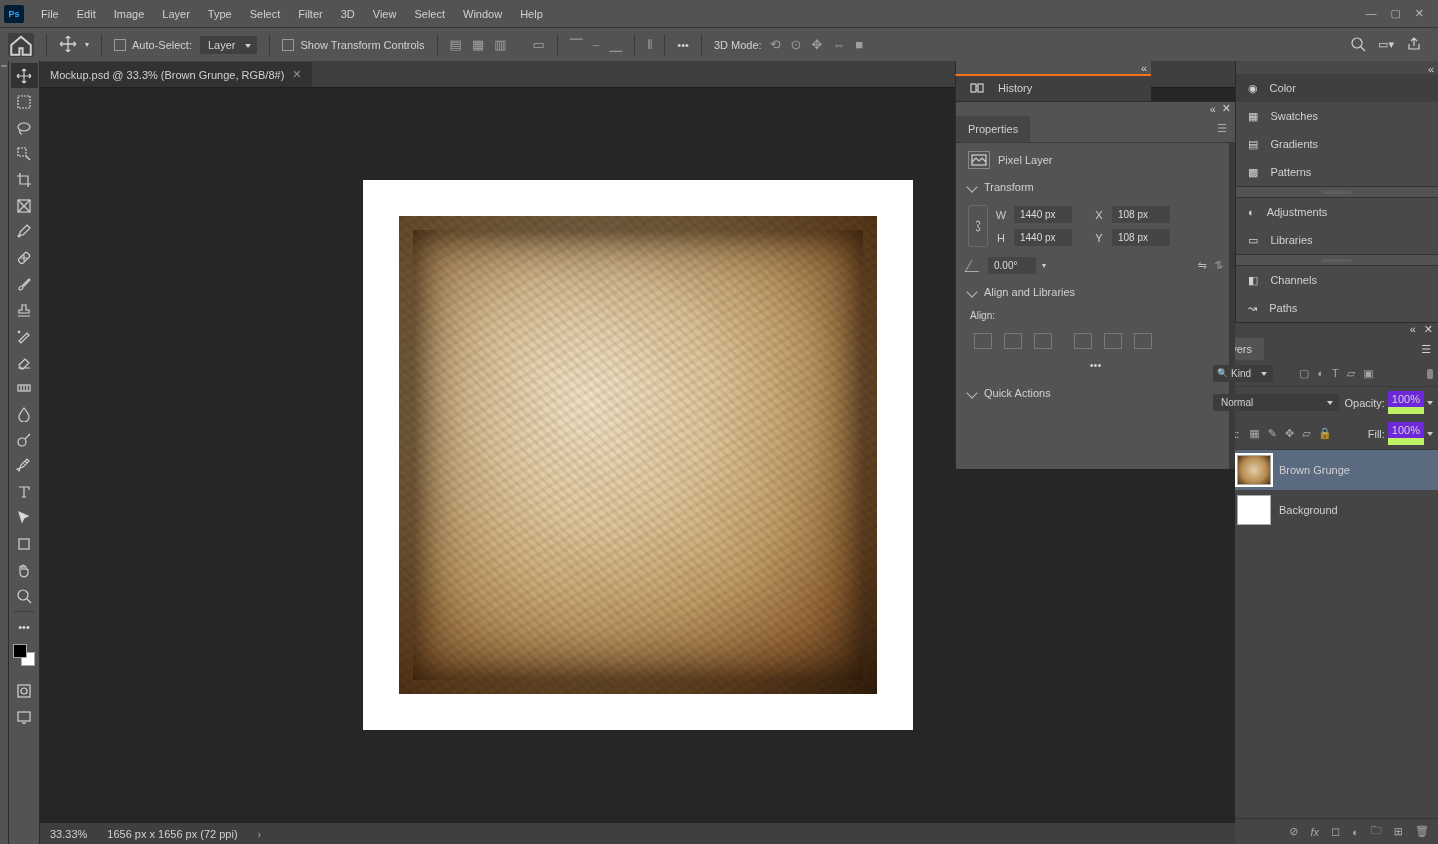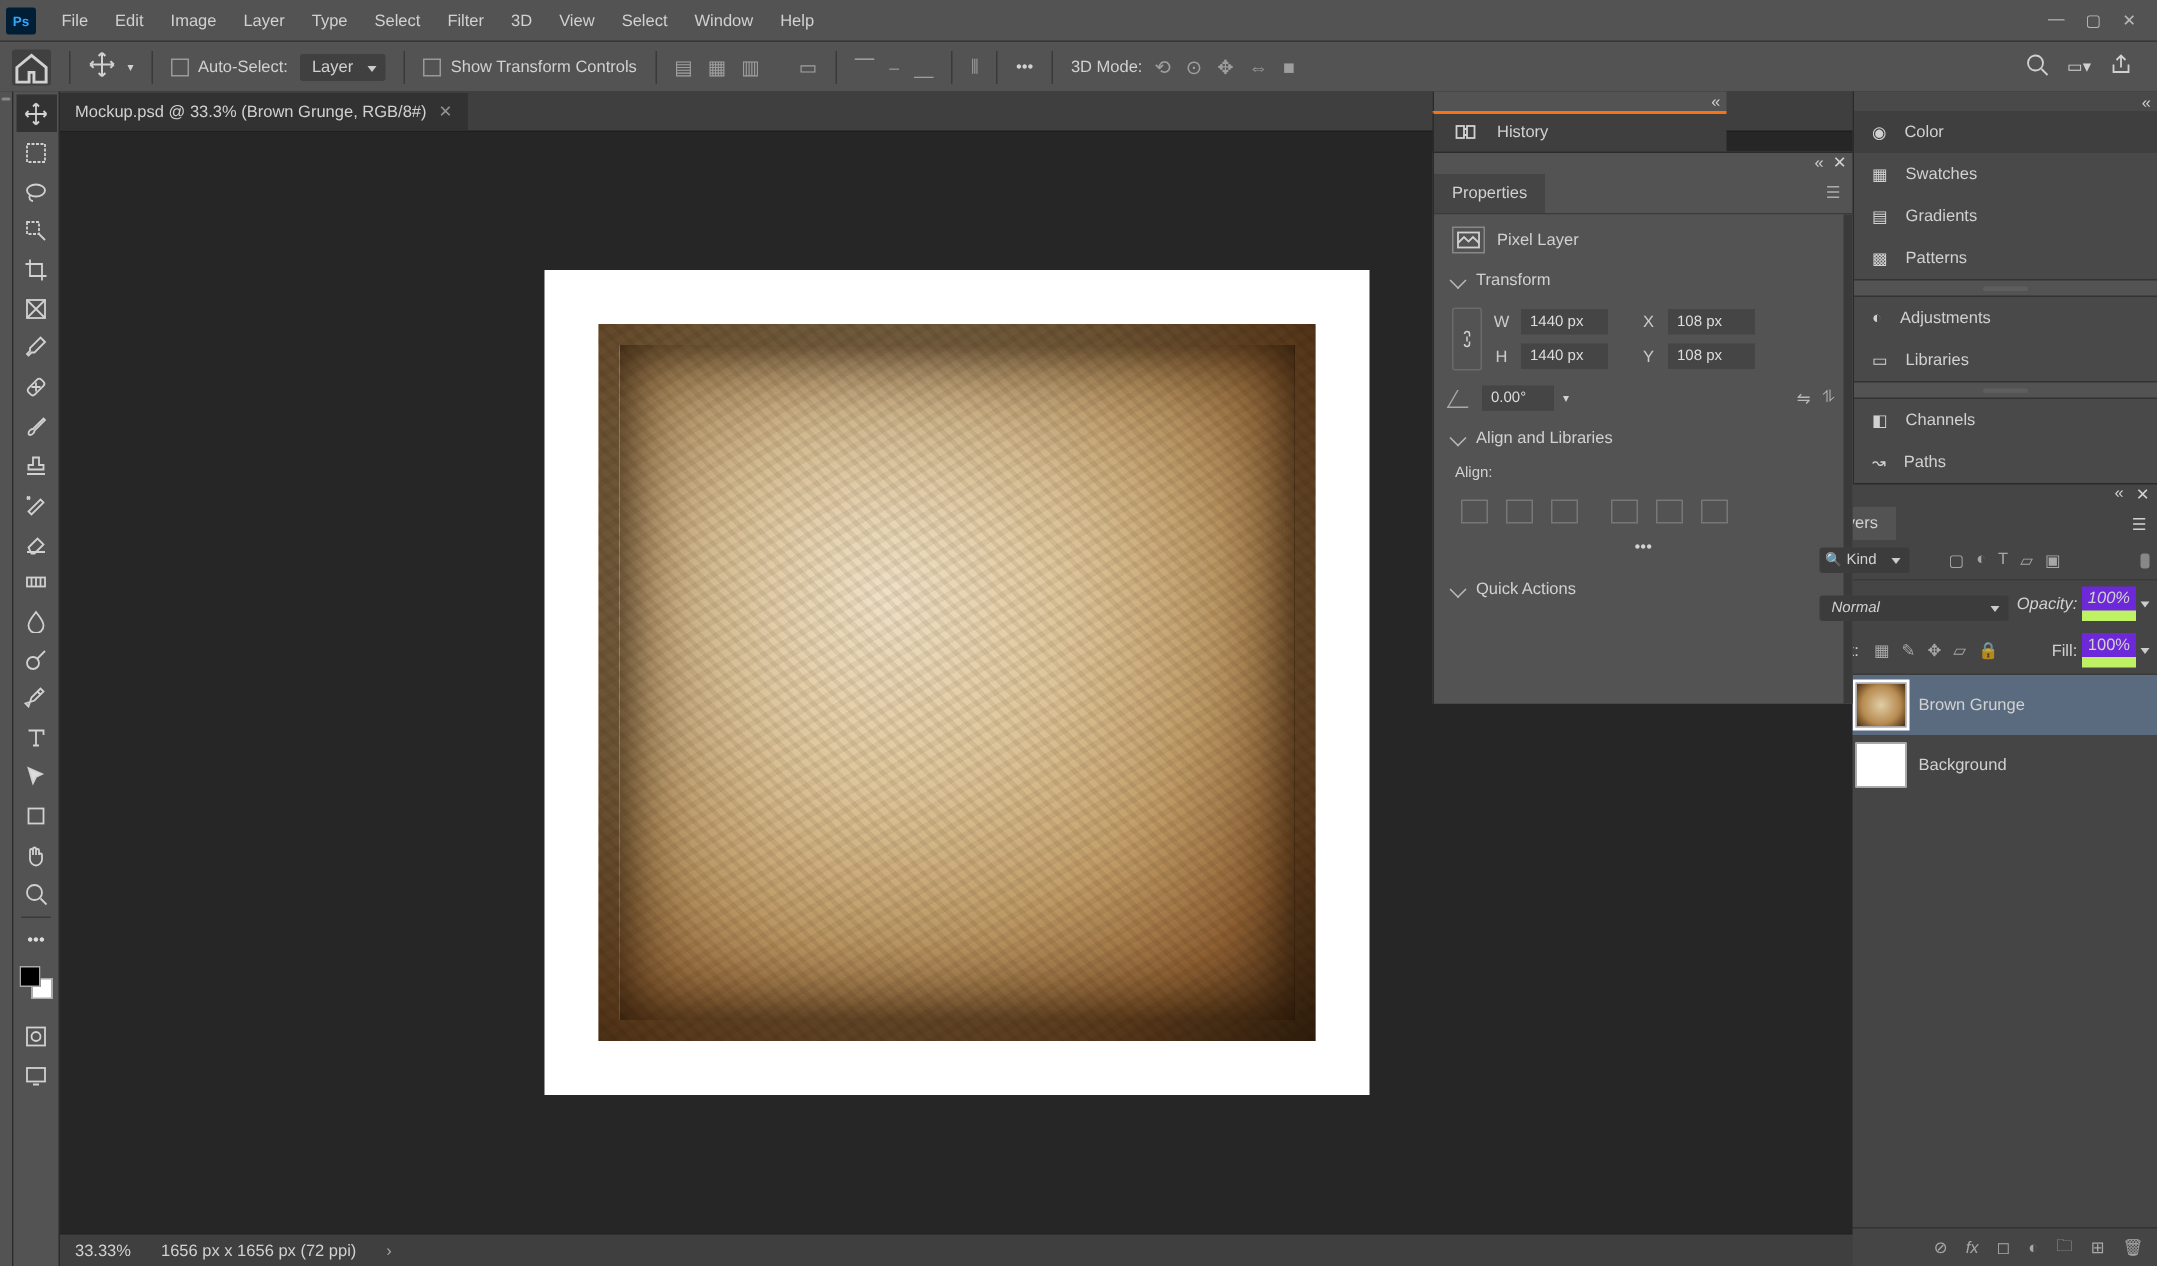--- a/index.html
+++ b/index.html
@@ -77,21 +77,21 @@
 .layers-top-ctrl{display:flex;justify-content:flex-end;gap:8px;height:14px;padding:0 6px;font-size:9px;}
 .layer-tabrow{height:24px;display:flex;align-items:center;}
 .layer-tab{padding:5px 12px;background:#535353;}
 .lyr-menu{margin-left:auto;padding:0 8px;}
 .filter-row{display:flex;align-items:center;gap:20px;padding:4px 6px;border-bottom:1px solid #3a3a3a;text-align:center;}
 .kind-dd{background:#3c3c3c;padding:3px 22px 3px 18px;border-radius:2px;position:relative;font-size:10px;}
 .kind-dd::before{content:"🔍";position:absolute;left:4px;top:3px;font-size:9px;}
 .kind-dd::after{content:"";position:absolute;right:6px;top:7px;border-left:3px solid transparent;border-right:3px solid transparent;border-top:4px solid #ccc;}
 .filter-icons{display:flex;gap:8px;margin-left:6px;}
 .filter-icons span{opacity:.7;font-size:11px;}
-.blend-row{display:flex;align-items:flex-end;gap:6px;padding:4px 6px;font-style:italic;}
+.blend-row{display:flex;align-items:center;gap:6px;padding:4px 6px;}
 .blend-dd{background:#3c3c3c;padding:3px 20px 3px 8px;border-radius:2px;position:relative;font-size:10px;flex:1;}
 .blend-dd::after{content:"";position:absolute;right:6px;top:7px;border-left:3px solid transparent;border-right:3px solid transparent;border-top:4px solid #ccc;}
 .pct{display:flex;align-items:center;gap:3px;font-size:10px;}
 .pct .val{background:#6d28d9;padding:2px 4px;border-bottom:7px solid #bef264;}
 .pct .car{border-left:3px solid transparent;border-right:3px solid transparent;border-top:4px solid #ccc;}
 .lock-row{display:flex;align-items:center;gap:6px;padding:4px 6px;border-bottom:1px solid #3a3a3a;font-size:10px;}
 .lock-icons{display:flex;gap:8px;margin-left:4px;}
 .lock-icons span{opacity:.7;}
 .layer-list{flex:1;overflow:auto;}
 .layer-row{display:flex;align-items:center;height:40px;padding:0 6px;gap:8px;}

